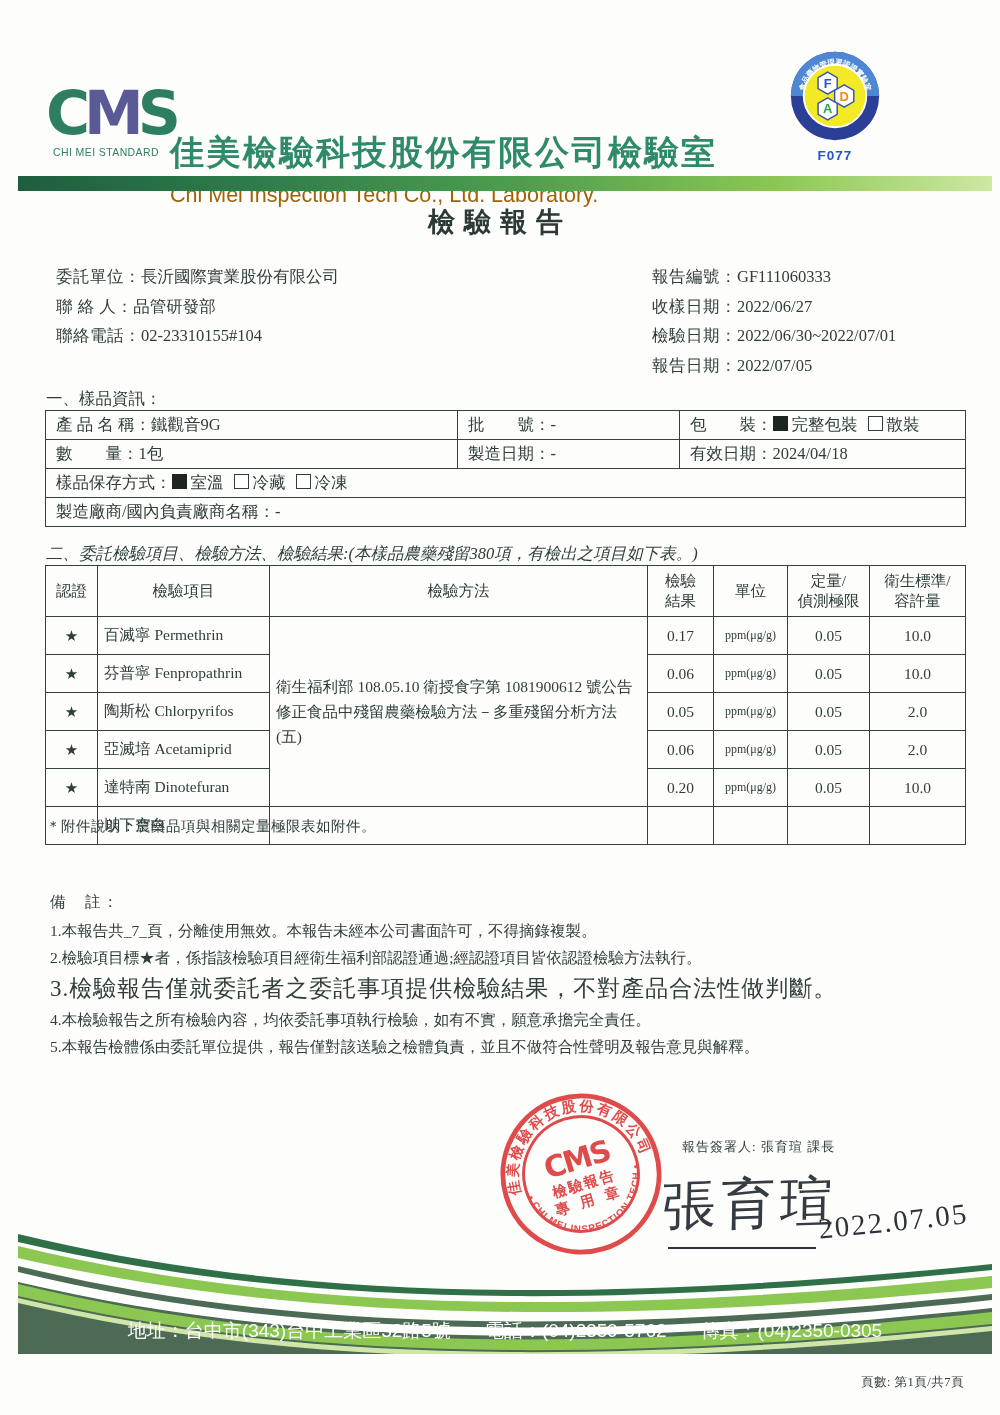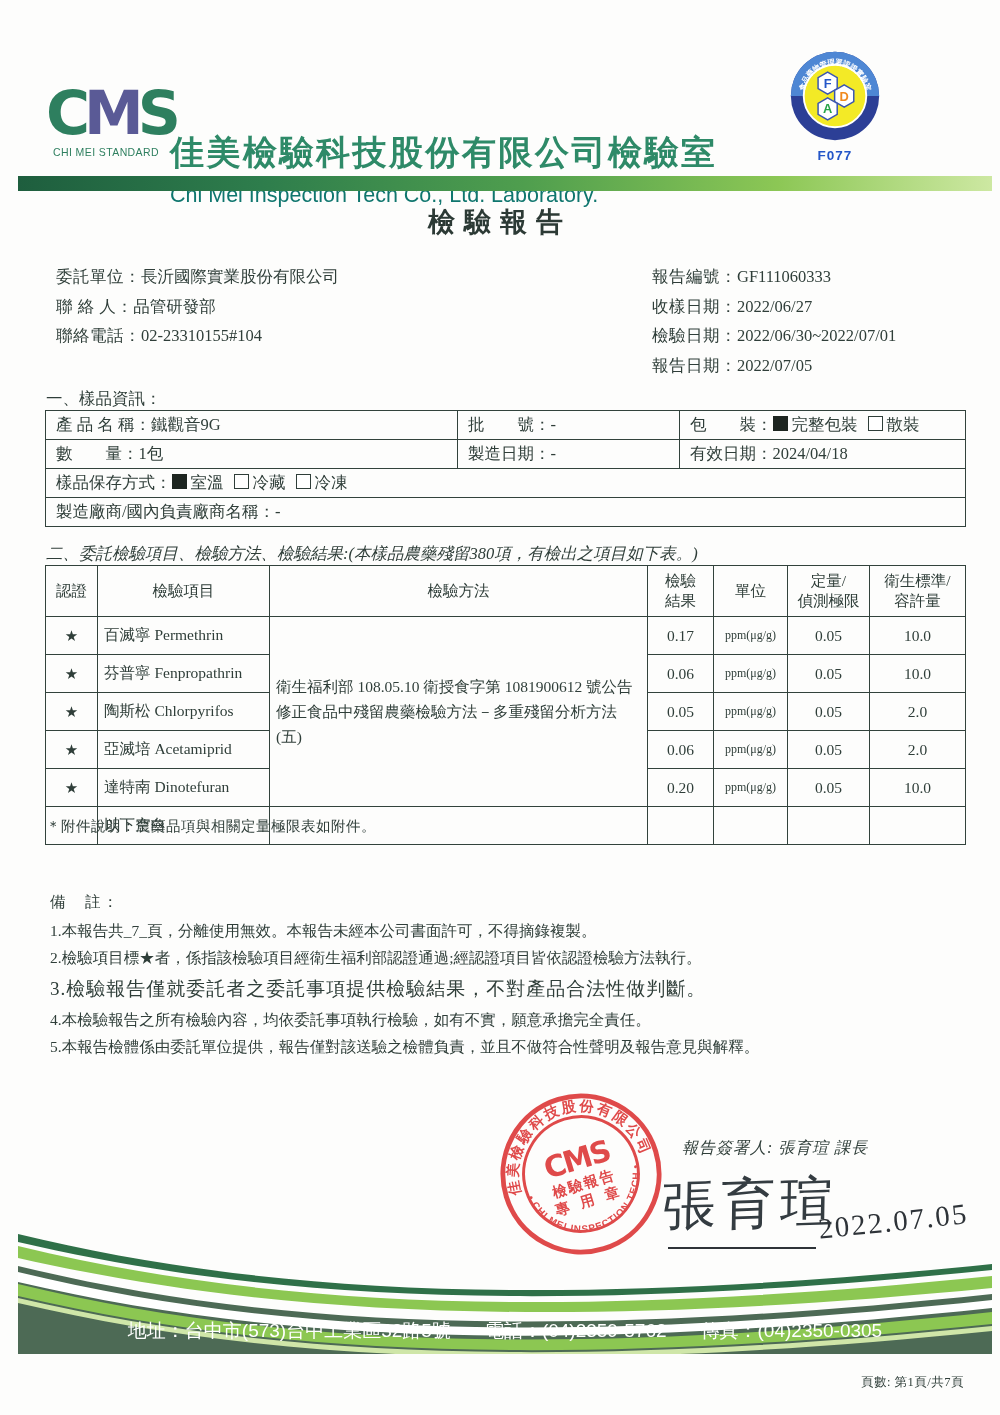--- a/index.html
+++ b/index.html
@@ -6,21 +6,21 @@
   .page{position:relative;width:1000px;height:1415px;margin:0 auto;background:#fdfdfc;overflow:hidden;
         font-family:"Liberation Serif","DejaVu Serif",serif;color:#2f3e39;}
   
   .logo{position:absolute;left:46px;top:84px;width:120px;text-align:center;}
   .logo-letters{font-family:"DejaVu Sans",sans-serif;font-weight:bold;font-size:60px;line-height:58px;letter-spacing:-6px;}
   .logo-letters .lc,.logo-letters .ls{color:#2e7f5f;}
   .logo-letters .lm{color:#5a5a96;}
   .logo-sub{color:#2e7f5f;font-size:10.5px;font-family:"Liberation Sans",sans-serif;letter-spacing:.4px;margin-top:4px;white-space:nowrap;}
   .company{position:absolute;left:170px;top:86px;font-family:"Liberation Sans",sans-serif;margin-top:44px;}
   .company-zh{font-size:34px;font-weight:600;color:#2e8a68;letter-spacing:2.5px;white-space:nowrap;}
-  .company-en{font-size:21.5px;font-weight:500;color:#0f766e;margin-top:7px;white-space:nowrap;}
+  .company-en{font-size:21.5px;font-weight:500;color:#a16207;margin-top:7px;white-space:nowrap;}
   .badge{position:absolute;left:780px;top:50px;width:110px;text-align:center;}
   .badge-code{color:#2456c8;font-family:"Liberation Sans",sans-serif;font-weight:bold;font-size:13.5px;letter-spacing:1px;margin-top:2px;}
   .header-bar{position:absolute;left:18px;top:176px;width:974px;height:15px;
       background:linear-gradient(90deg,#1e5e3e 0%,#2e7d4c 25%,#4f9e4e 52%,#8cc755 78%,#cde8a2 100%);}
   
   .doc-title{position:absolute;left:0;top:204px;width:100%;text-align:center;
       font-size:27px;font-weight:bold;letter-spacing:9px;color:#2c3a35;}
   
   .info{position:absolute;font-size:16.5px;line-height:29.5px;white-space:nowrap;}
   .info.client{left:56px;top:262px;}
@@ -40,24 +40,24 @@
   .results-table td{padding:2px 6px;height:33px;}
   .c-center{text-align:center;}
   .star{font-size:15px;}
   .item-cell{white-space:nowrap;overflow:hidden;}
   .method-cell{font-size:15.5px;line-height:25px;padding:4px 9px;vertical-align:middle;}
   .unit-cell{font-size:12px;text-align:center;white-space:nowrap;padding:2px 1px;}
   
   .attach-note{position:absolute;left:46px;top:817px;font-size:14.5px;letter-spacing:.5px;}
   .notes{position:absolute;left:50px;top:888px;font-size:15.5px;line-height:27.5px;width:920px;}
   .notes .n-label{letter-spacing:2px;margin-bottom:1px;}
-  .notes .big{font-size:19px;line-height:34px;letter-spacing:1px;}
+  .notes .big{font-size:23px;line-height:34px;letter-spacing:1px;}
   
   .stamp{position:absolute;left:497px;top:1090px;width:168px;height:168px;transform:rotate(-17deg);opacity:.92;}
-  .signer{position:absolute;left:682px;top:1138px;font-size:16px;letter-spacing:1px;white-space:nowrap;font-style:italic;}
+  .signer{position:absolute;left:682px;top:1138px;font-size:13px;letter-spacing:1px;white-space:nowrap;}
   .sig-name{position:absolute;left:662px;top:1168px;font-size:54px;letter-spacing:5px;color:#343c41;
       transform:rotate(-2deg) skewX(-3deg);white-space:nowrap;}
   .sig-underline{position:absolute;left:668px;top:1247px;width:148px;border-bottom:2.6px solid #2e3338;}
   .sig-date{position:absolute;left:818px;top:1205px;font-size:29px;color:#2e3338;letter-spacing:2px;
       transform:rotate(-6deg);white-space:nowrap;}
   
   .footer-art{position:absolute;left:18px;top:1232px;width:974px;height:122px;}
   .footer-text{position:absolute;left:18px;top:1318px;width:974px;text-align:center;color:#ffffff;
       font-family:"Liberation Sans",sans-serif;font-size:19px;font-weight:500;white-space:nowrap;}
   .footer-text span{margin:0 17px;}
@@ -254,17 +254,17 @@
 
   <svg class="footer-art" viewBox="0 0 974 122" preserveAspectRatio="none">
     <path d="M0,2 C240,60 520,78 974,32 L974,38 C520,84 240,66 0,10 Z" fill="#2f7048"></path>
     <path d="M0,14 C240,72 520,90 974,44 L974,56 C520,100 240,80 0,26 Z" fill="#8cc752"></path>
     <path d="M0,34 C240,92 520,110 974,62 L974,122 L0,122 Z" fill="#4d6a55"></path>
     <path d="M0,40 C240,98 520,116 974,68 L974,76 C520,124 240,106 0,50 Z" fill="#ffffff"></path>
     <path d="M0,52 C240,110 520,128 974,80 L974,92 C520,138 240,120 0,64 Z" fill="#8cc752"></path>
     <path d="M0,66 C240,122 520,140 974,94 L974,99 C520,145 240,127 0,71 Z" fill="#cfe6a8"></path>
   </svg>
   <div class="footer-text">
-    <span>地址：台中市(573)台中工業區32路5號</span><span>電話：(04)2359-5762</span><span>傳真：(04)2350-0305</span>
+    <span>地址：台中市(343)台中工業區32路5號</span><span>電話：(04)2359-5762</span><span>傳真：(04)2350-0305</span>
   </div>
 
   <div class="page-info">頁數: 第1頁/共7頁</div>
 </div>
 
 </body></html>

